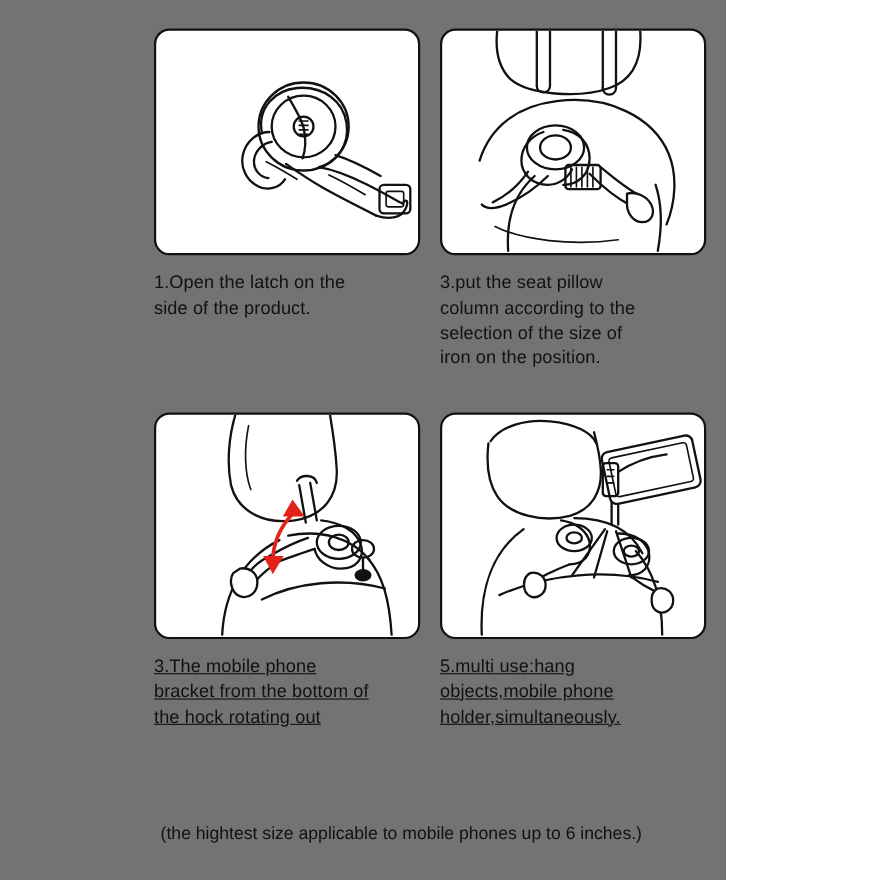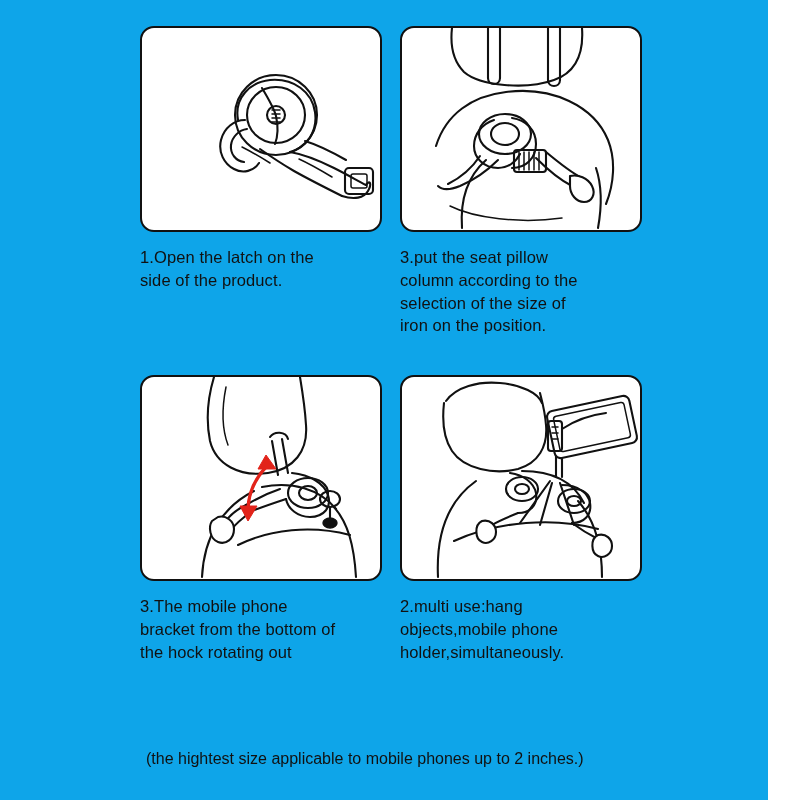--- a/index.html
+++ b/index.html
@@ -9,23 +9,23 @@
   }
   body {
     width: 800px;
     height: 800px;
     font-family: "Liberation Sans", sans-serif;
     color: #111111;
     overflow: hidden;
   }
   .sheet {
     position: relative;
-    width: 768px;
+    width: 660px;
     height: 800px;
-    background: #0ea5e9;
+    background: #737373;
   }
   .grid {
     position: absolute;
     left: 140px;
     top: 26px;
     width: 520px;
   }
   .row {
     display: flex;
     gap: 14px;
@@ -45,20 +45,21 @@
   .caption {
     margin-top: 14px;
     font-size: 16.5px;
     line-height: 1.38;
     letter-spacing: 0.1px;
     color: #111111;
     white-space: pre-line;
   }
   .row2 {
     margin-top: 38px;
+    text-decoration: underline;
   }
   .footnote {
     position: absolute;
     left: 146px;
     top: 748px;
     width: 560px;
     font-size: 16px;
     line-height: 1.35;
     color: #111111;
   }
@@ -260,23 +261,23 @@
 
             <rect class="wht" x="148" y="26" width="84" height="48" rx="6" transform="rotate(-12 190 50)"></rect>
             <rect class="ln-thin" x="154" y="32" width="72" height="36" rx="3" transform="rotate(-12 190 50)"></rect>
 
             <rect class="ln" x="146" y="44" width="14" height="30" rx="3"></rect>
             <path class="ln-thin" d="M150 50 L156 50 M150 56 L156 56 M150 62 L156 62"></path>
 
             <path class="ln" d="M160 52 C172 44 188 38 204 36"></path>
           </svg>
         </div>
-        <div class="caption">2.multi use:hang
+        <div class="caption">5.multi use:hang
 objects,mobile phone
 holder,simultaneously.</div>
       </div>
 
     </div>
   </div>
 
-  <div class="footnote">(the hightest size applicable to mobile phones up to 2 inches.)</div>
+  <div class="footnote">(the hightest size applicable to mobile phones up to 6 inches.)</div>
 
 </div>
 
 </body></html>

